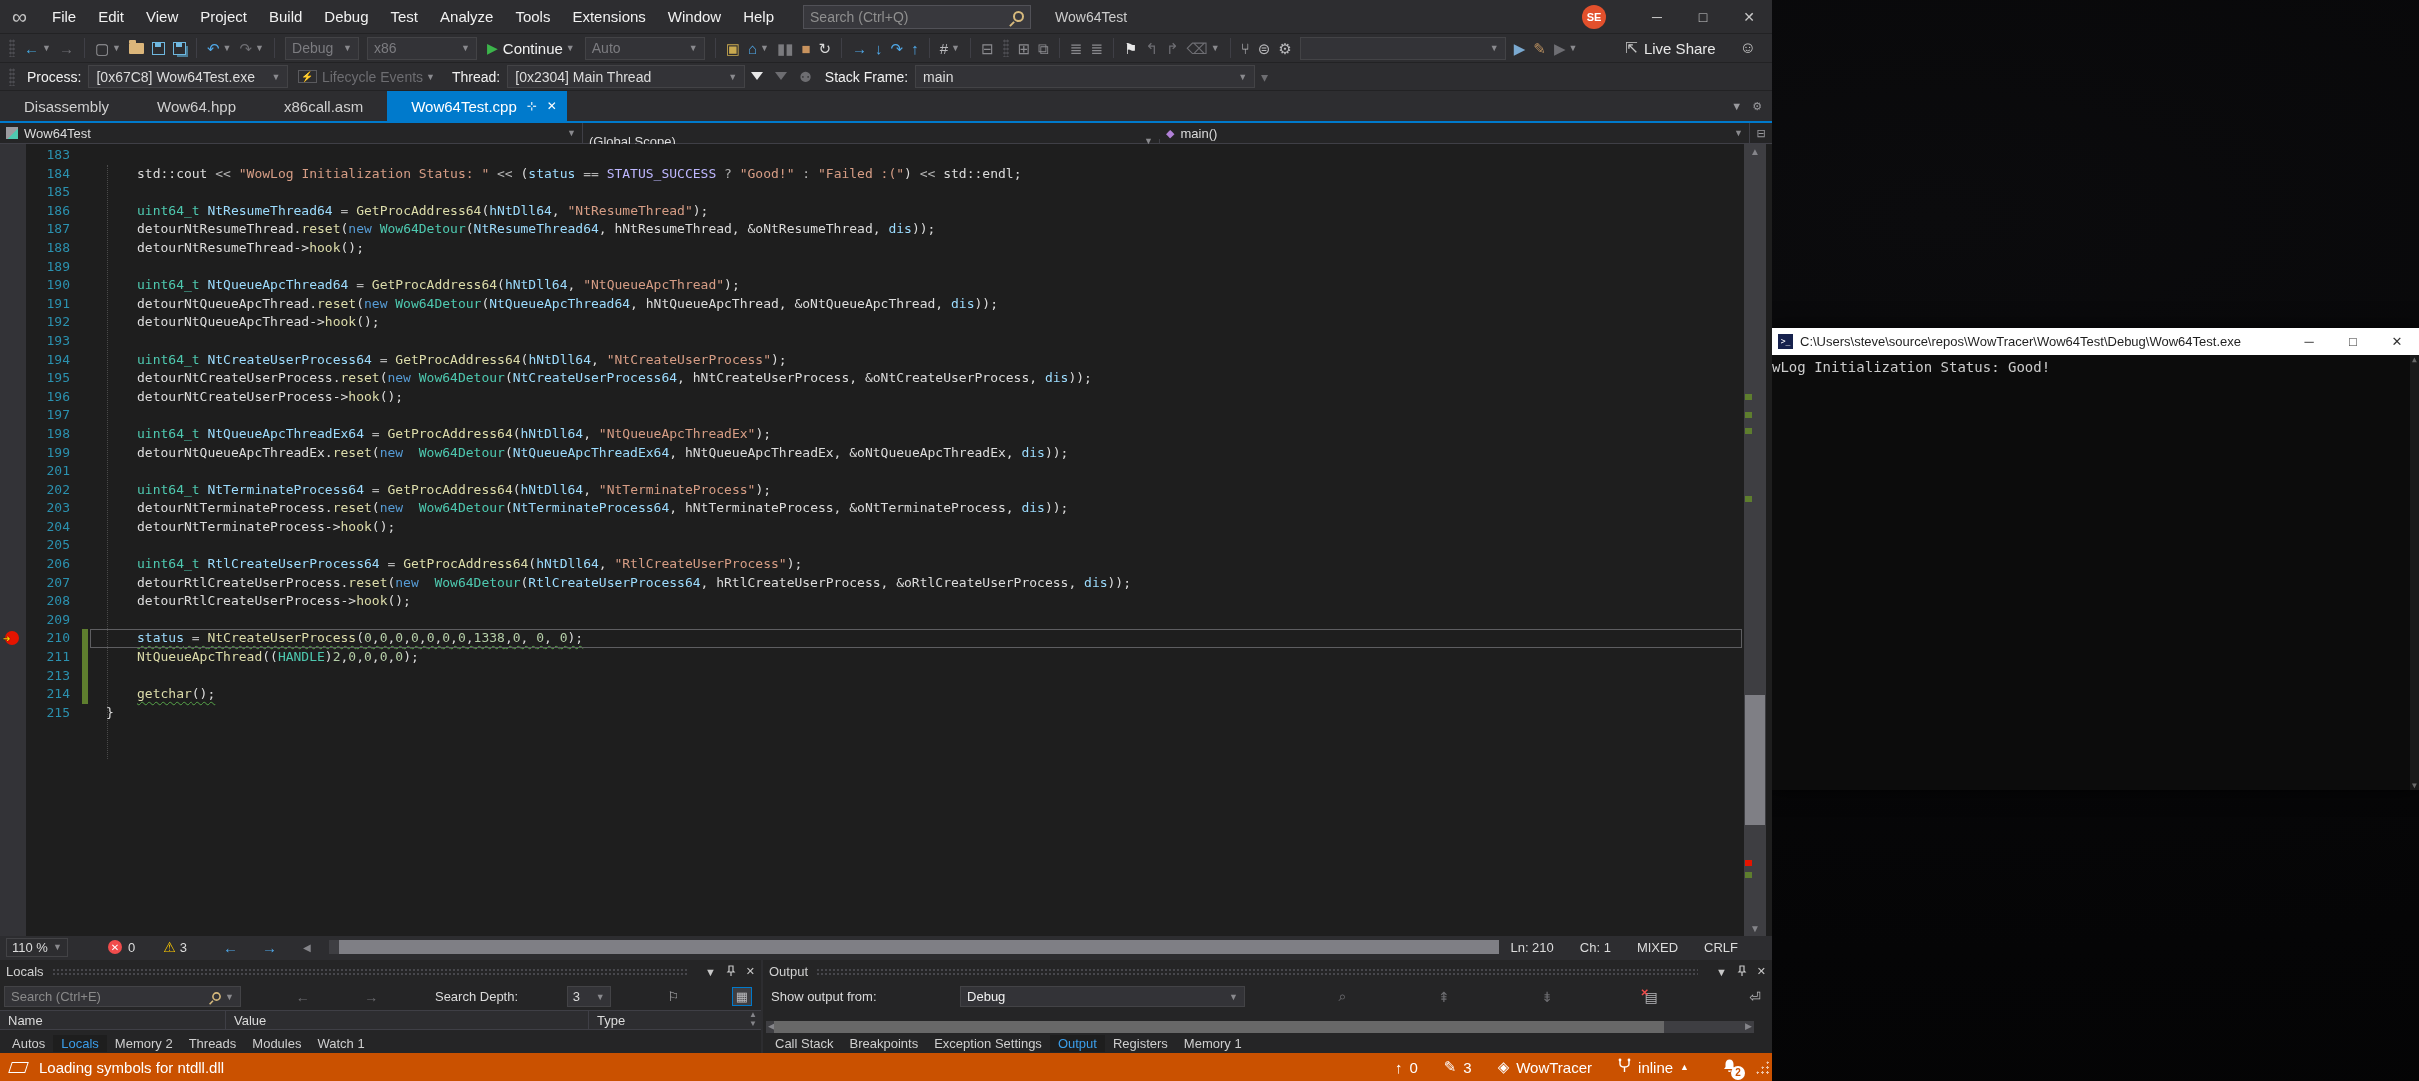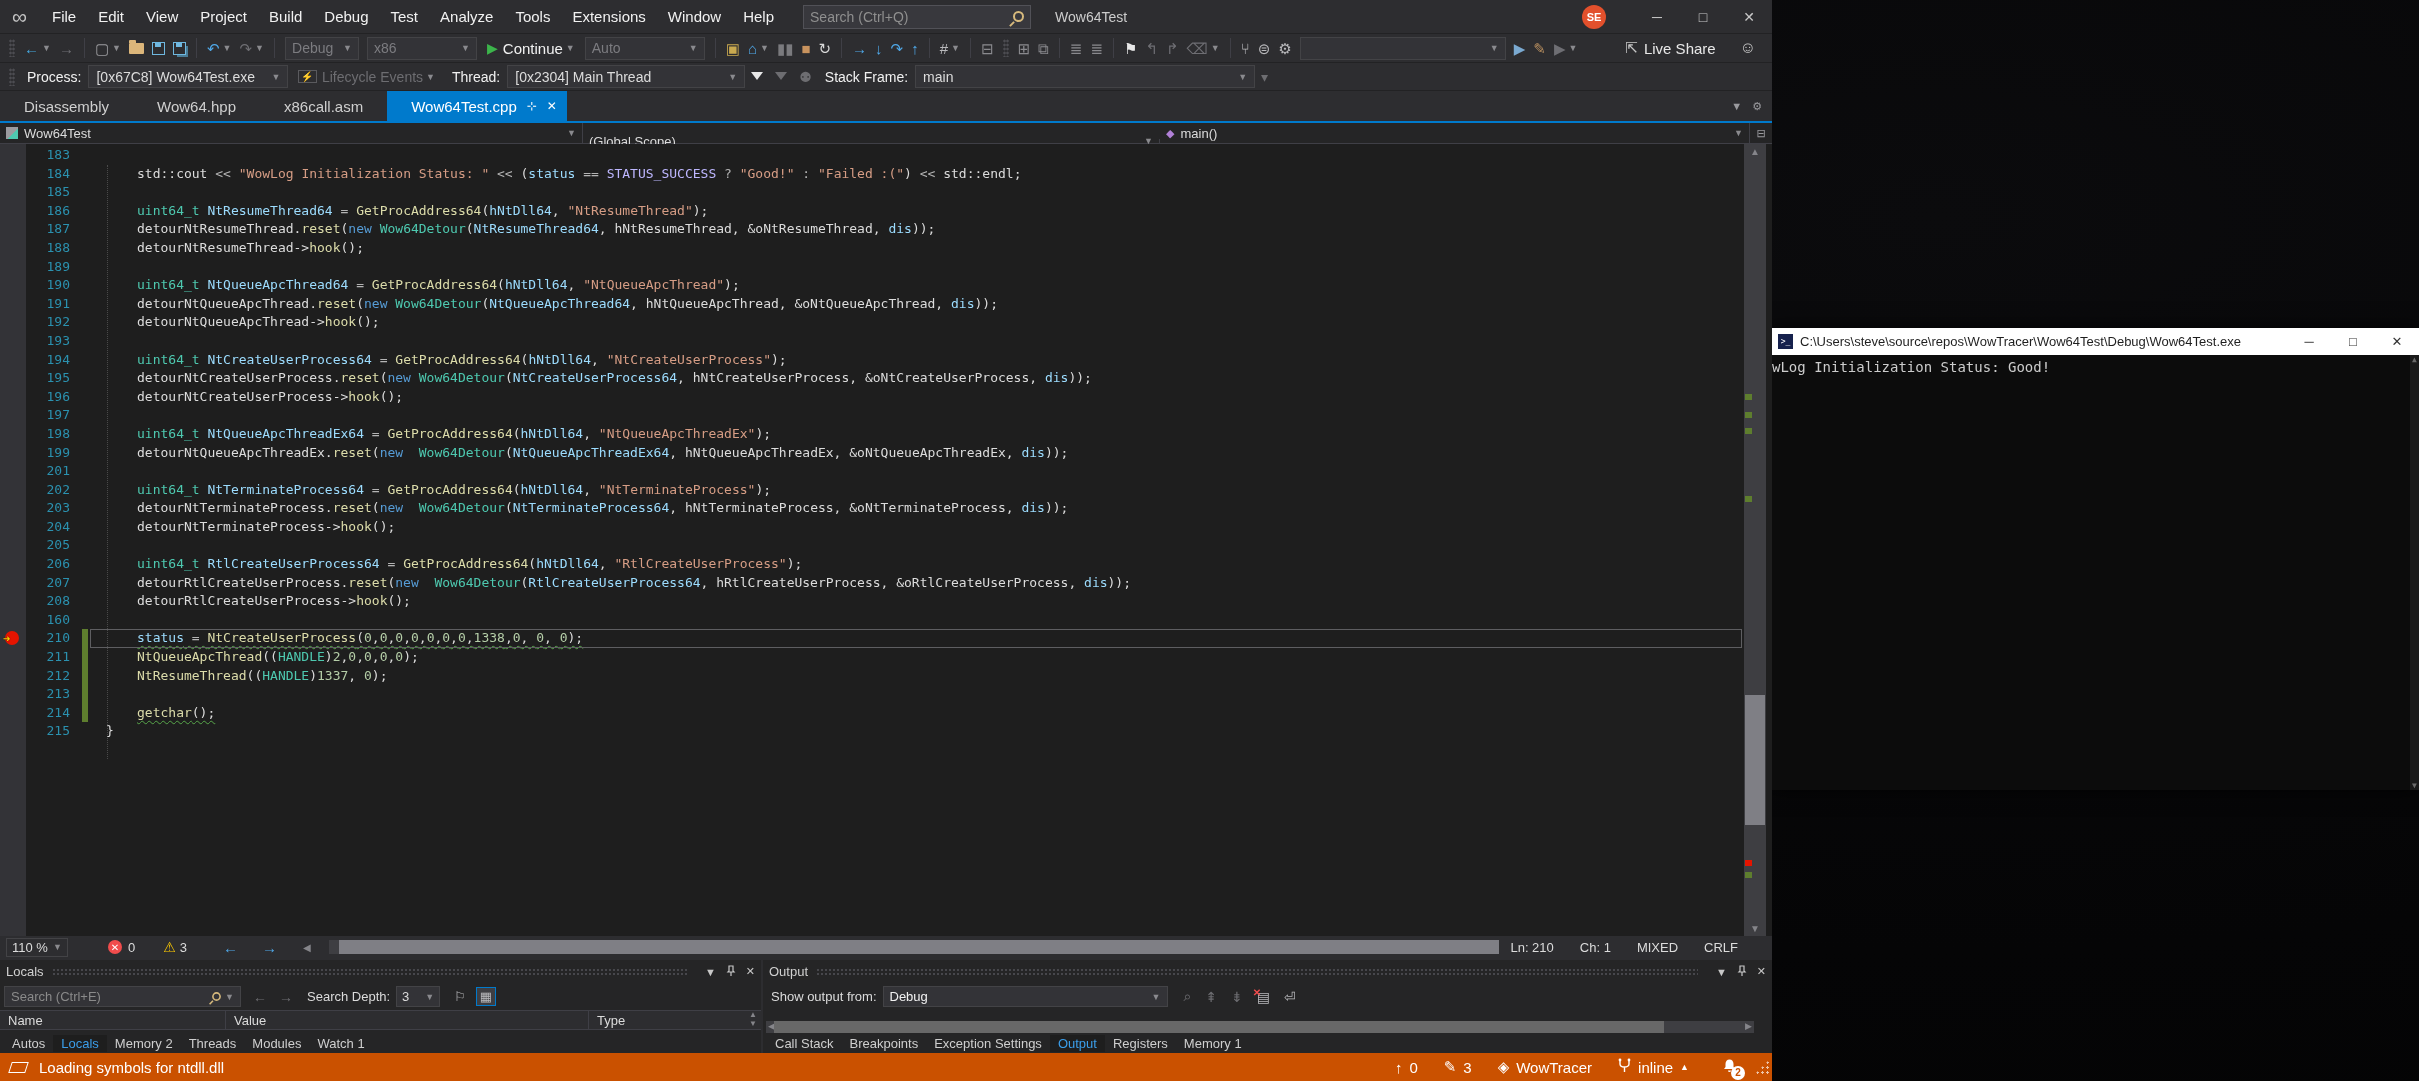--- a/index.html
+++ b/index.html
@@ -136,21 +136,21 @@
   
   .panels { position:absolute; left:0; top:958px; right:0; height:95px; background:#252526;
             border-top:2px solid #2d2d30; display:flex; }
   .panel { position:relative; height:100%; }
   .panel-locals { width:763px; border-right:2px solid #2d2d30; }
   .panel-output { flex:1; }
   .ptitle { height:23px; display:flex; align-items:center; font-size:13px; color:#d0d0d0; padding:0 6px; }
   .ptitle .dots { flex:1; height:8px; margin:0 8px;
                   background-image:radial-gradient(#47474c 1px, transparent 1.2px); background-size:4px 4px; }
   .ptitle .pbtn { color:#c8c8c8; font-size:11px; margin-left:10px; }
-  .ptool { height:27px; display:flex; align-items:center; padding:0 4px; font-size:13px; color:#dcdcdc; }
+  .ptool { height:27px; display:flex; align-items:center; padding:0 4px; font-size:13px; color:#dcdcdc;justify-content:space-between; }
   .psearch { width:237px; height:21px; background:#333337; border:1px solid #434346; display:flex;
              align-items:center; padding:0 6px; }
   .psearch .ph { flex:1; color:#8a8a8a; font-size:13px; }
   .psearch .mag { transform:scale(.8); }
   .dimarr { color:#6d6d71; font-size:14px; margin:0 6px; }
   .depthbox { width:44px; height:21px; background:#333337; border:1px solid #434346; display:flex;
               align-items:center; padding:0 5px; margin-left:6px; }
   .depthbox .cv { flex:1; }
   .ptico { color:#b9b9bc; font-size:13px; margin:0 5px; }
   .ptico.sel { border:1px solid #007acc; background:#3e3e42; padding:1px 3px; }
@@ -491,24 +491,23 @@
           <div class="cl"><span class="gl"></span><span class="ln">198</span><span class="barz"></span><span class="ct ind1"><span class="c-t">uint64_t</span><span class="c-p"> </span><span class="c-v">NtQueueApcThreadEx64</span><span class="c-o"> = </span><span class="c-f">GetProcAddress64</span><span class="c-p">(</span><span class="c-v">hNtDll64</span><span class="c-p">, </span><span class="c-s">"NtQueueApcThreadEx"</span><span class="c-p">);</span></span></div>
           <div class="cl"><span class="gl"></span><span class="ln">199</span><span class="barz"></span><span class="ct ind1"><span class="c-p">detourNtQueueApcThreadEx.</span><span class="c-f">reset</span><span class="c-p">(</span><span class="c-k">new</span><span class="c-p">  </span><span class="c-t">Wow64Detour</span><span class="c-p">(</span><span class="c-v">NtQueueApcThreadEx64</span><span class="c-p">, hNtQueueApcThreadEx, &amp;oNtQueueApcThreadEx, </span><span class="c-v">dis</span><span class="c-p">));</span></span></div>
           <div class="cl"><span class="gl"></span><span class="ln">201</span><span class="barz"></span><span class="ct ind1"></span></div>
           <div class="cl"><span class="gl"></span><span class="ln">202</span><span class="barz"></span><span class="ct ind1"><span class="c-t">uint64_t</span><span class="c-p"> </span><span class="c-v">NtTerminateProcess64</span><span class="c-o"> = </span><span class="c-f">GetProcAddress64</span><span class="c-p">(</span><span class="c-v">hNtDll64</span><span class="c-p">, </span><span class="c-s">"NtTerminateProcess"</span><span class="c-p">);</span></span></div>
           <div class="cl"><span class="gl"></span><span class="ln">203</span><span class="barz"></span><span class="ct ind1"><span class="c-p">detourNtTerminateProcess.</span><span class="c-f">reset</span><span class="c-p">(</span><span class="c-k">new</span><span class="c-p">  </span><span class="c-t">Wow64Detour</span><span class="c-p">(</span><span class="c-v">NtTerminateProcess64</span><span class="c-p">, hNtTerminateProcess, &amp;oNtTerminateProcess, </span><span class="c-v">dis</span><span class="c-p">));</span></span></div>
           <div class="cl"><span class="gl"></span><span class="ln">204</span><span class="barz"></span><span class="ct ind1"><span class="c-p">detourNtTerminateProcess-&gt;</span><span class="c-f">hook</span><span class="c-p">();</span></span></div>
           <div class="cl"><span class="gl"></span><span class="ln">205</span><span class="barz"></span><span class="ct ind1"></span></div>
           <div class="cl"><span class="gl"></span><span class="ln">206</span><span class="barz"></span><span class="ct ind1"><span class="c-t">uint64_t</span><span class="c-p"> </span><span class="c-v">RtlCreateUserProcess64</span><span class="c-o"> = </span><span class="c-f">GetProcAddress64</span><span class="c-p">(</span><span class="c-v">hNtDll64</span><span class="c-p">, </span><span class="c-s">"RtlCreateUserProcess"</span><span class="c-p">);</span></span></div>
           <div class="cl"><span class="gl"></span><span class="ln">207</span><span class="barz"></span><span class="ct ind1"><span class="c-p">detourRtlCreateUserProcess.</span><span class="c-f">reset</span><span class="c-p">(</span><span class="c-k">new</span><span class="c-p">  </span><span class="c-t">Wow64Detour</span><span class="c-p">(</span><span class="c-v">RtlCreateUserProcess64</span><span class="c-p">, hRtlCreateUserProcess, &amp;oRtlCreateUserProcess, </span><span class="c-v">dis</span><span class="c-p">));</span></span></div>
           <div class="cl"><span class="gl"></span><span class="ln">208</span><span class="barz"></span><span class="ct ind1"><span class="c-p">detourRtlCreateUserProcess-&gt;</span><span class="c-f">hook</span><span class="c-p">();</span></span></div>
-          <div class="cl"><span class="gl"></span><span class="ln">160</span><span class="barz"></span><span class="ct ind1"></span></div>
+          <div class="cl"><span class="gl"></span><span class="ln">209</span><span class="barz"></span><span class="ct ind1"></span></div>
           <div class="cl current"><span class="gl"><span class="bpdot"></span><span class="bparrow">➜</span></span><span class="ln">210</span><span class="barz"><span class="bar"></span></span><span class="ct ind1 sq"><span class="c-v">status</span><span class="c-o"> = </span><span class="c-f">NtCreateUserProcess</span><span class="c-p">(</span><span class="c-n">0</span><span class="c-p">,</span><span class="c-n">0</span><span class="c-p">,</span><span class="c-n">0</span><span class="c-p">,</span><span class="c-n">0</span><span class="c-p">,</span><span class="c-n">0</span><span class="c-p">,</span><span class="c-n">0</span><span class="c-p">,</span><span class="c-n">0</span><span class="c-p">,</span><span class="c-n">1338</span><span class="c-p">,</span><span class="c-n">0</span><span class="c-p">, </span><span class="c-n">0</span><span class="c-p">, </span><span class="c-n">0</span><span class="c-p">);</span></span></div>
           <div class="cl"><span class="gl"></span><span class="ln">211</span><span class="barz"><span class="bar"></span></span><span class="ct ind1"><span class="c-f">NtQueueApcThread</span><span class="c-p">((</span><span class="c-t">HANDLE</span><span class="c-p">)</span><span class="c-n">2</span><span class="c-p">,</span><span class="c-n">0</span><span class="c-p">,</span><span class="c-n">0</span><span class="c-p">,</span><span class="c-n">0</span><span class="c-p">,</span><span class="c-n">0</span><span class="c-p">);</span></span></div>
-          <div class="cl"><span class="gl"></span><span class="ln">212</span><span class="barz"><span class="bar"></span></span><span class="ct ind1"><span class="c-f">NtResumeThread</span><span class="c-p">((</span><span class="c-t">HANDLE</span><span class="c-p">)</span><span class="c-n">1337</span><span class="c-p">, </span><span class="c-n">0</span><span class="c-p">);</span></span></div>
           <div class="cl"><span class="gl"></span><span class="ln">213</span><span class="barz"><span class="bar"></span></span><span class="ct ind1"></span></div>
           <div class="cl"><span class="gl"></span><span class="ln">214</span><span class="barz"><span class="bar"></span></span><span class="ct ind1 sq"><span class="c-f">getchar</span><span class="c-p">();</span></span></div>
           <div class="cl"><span class="gl"></span><span class="ln">215</span><span class="barz"></span><span class="ct"><span class="c-p">}</span></span></div>
         </div>
       <div class="vscroll">
         <span class="arr" style="top:2px">▲</span>
         <span class="arr" style="bottom:2px">▼</span>
         <div class="vthumb"></div>
         <div class="smark" style="left:1px; top:250px; background:#5e7e2e"></div>
         <div class="smark" style="left:1px; top:268px; background:#5e7e2e"></div>

